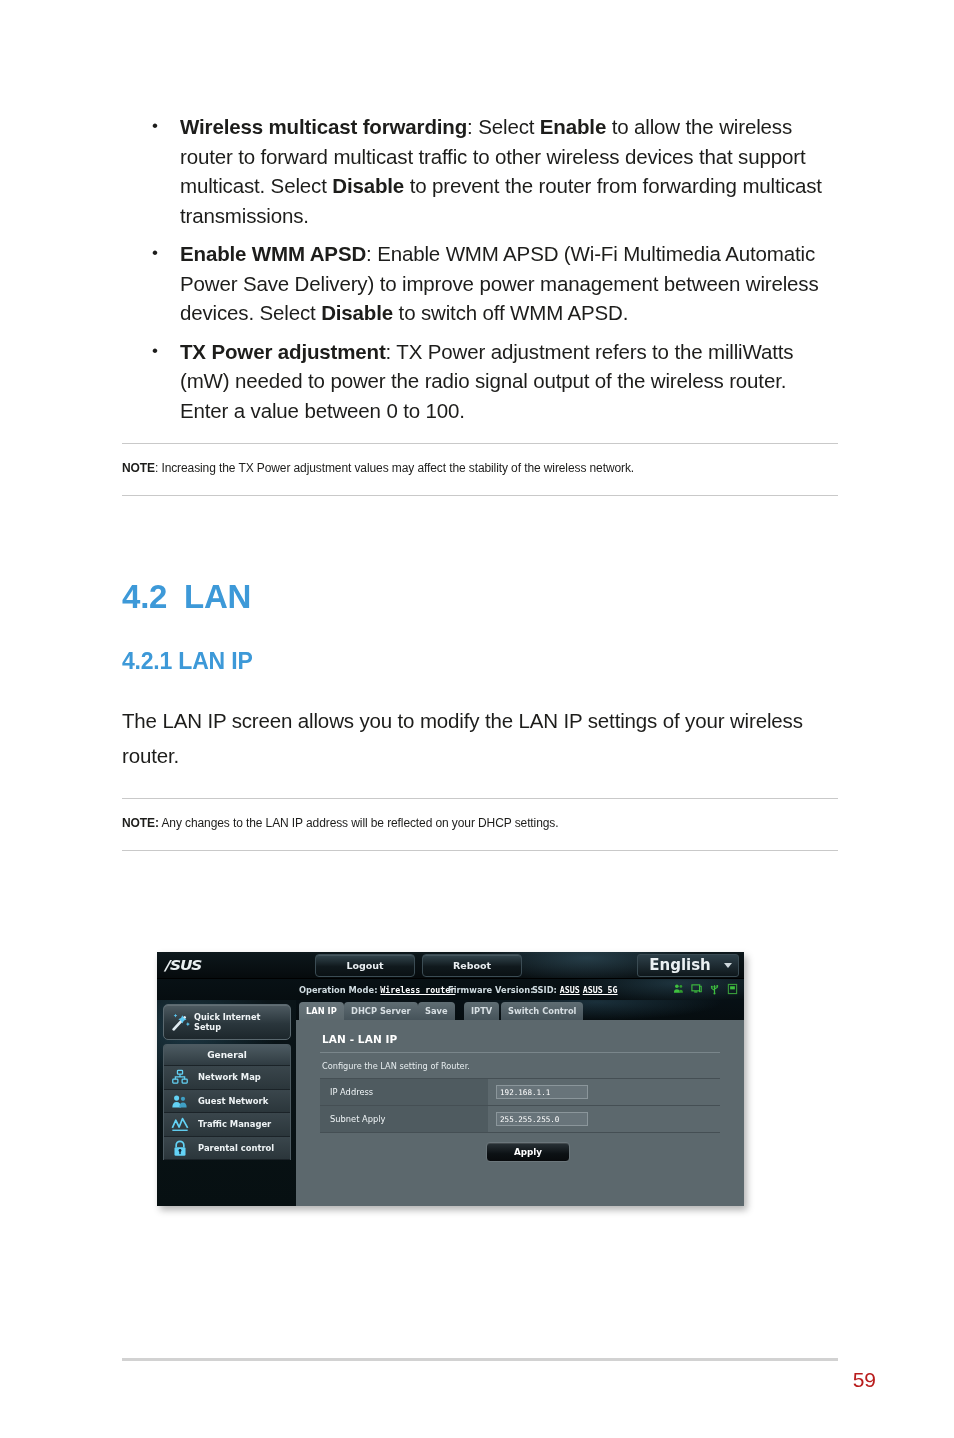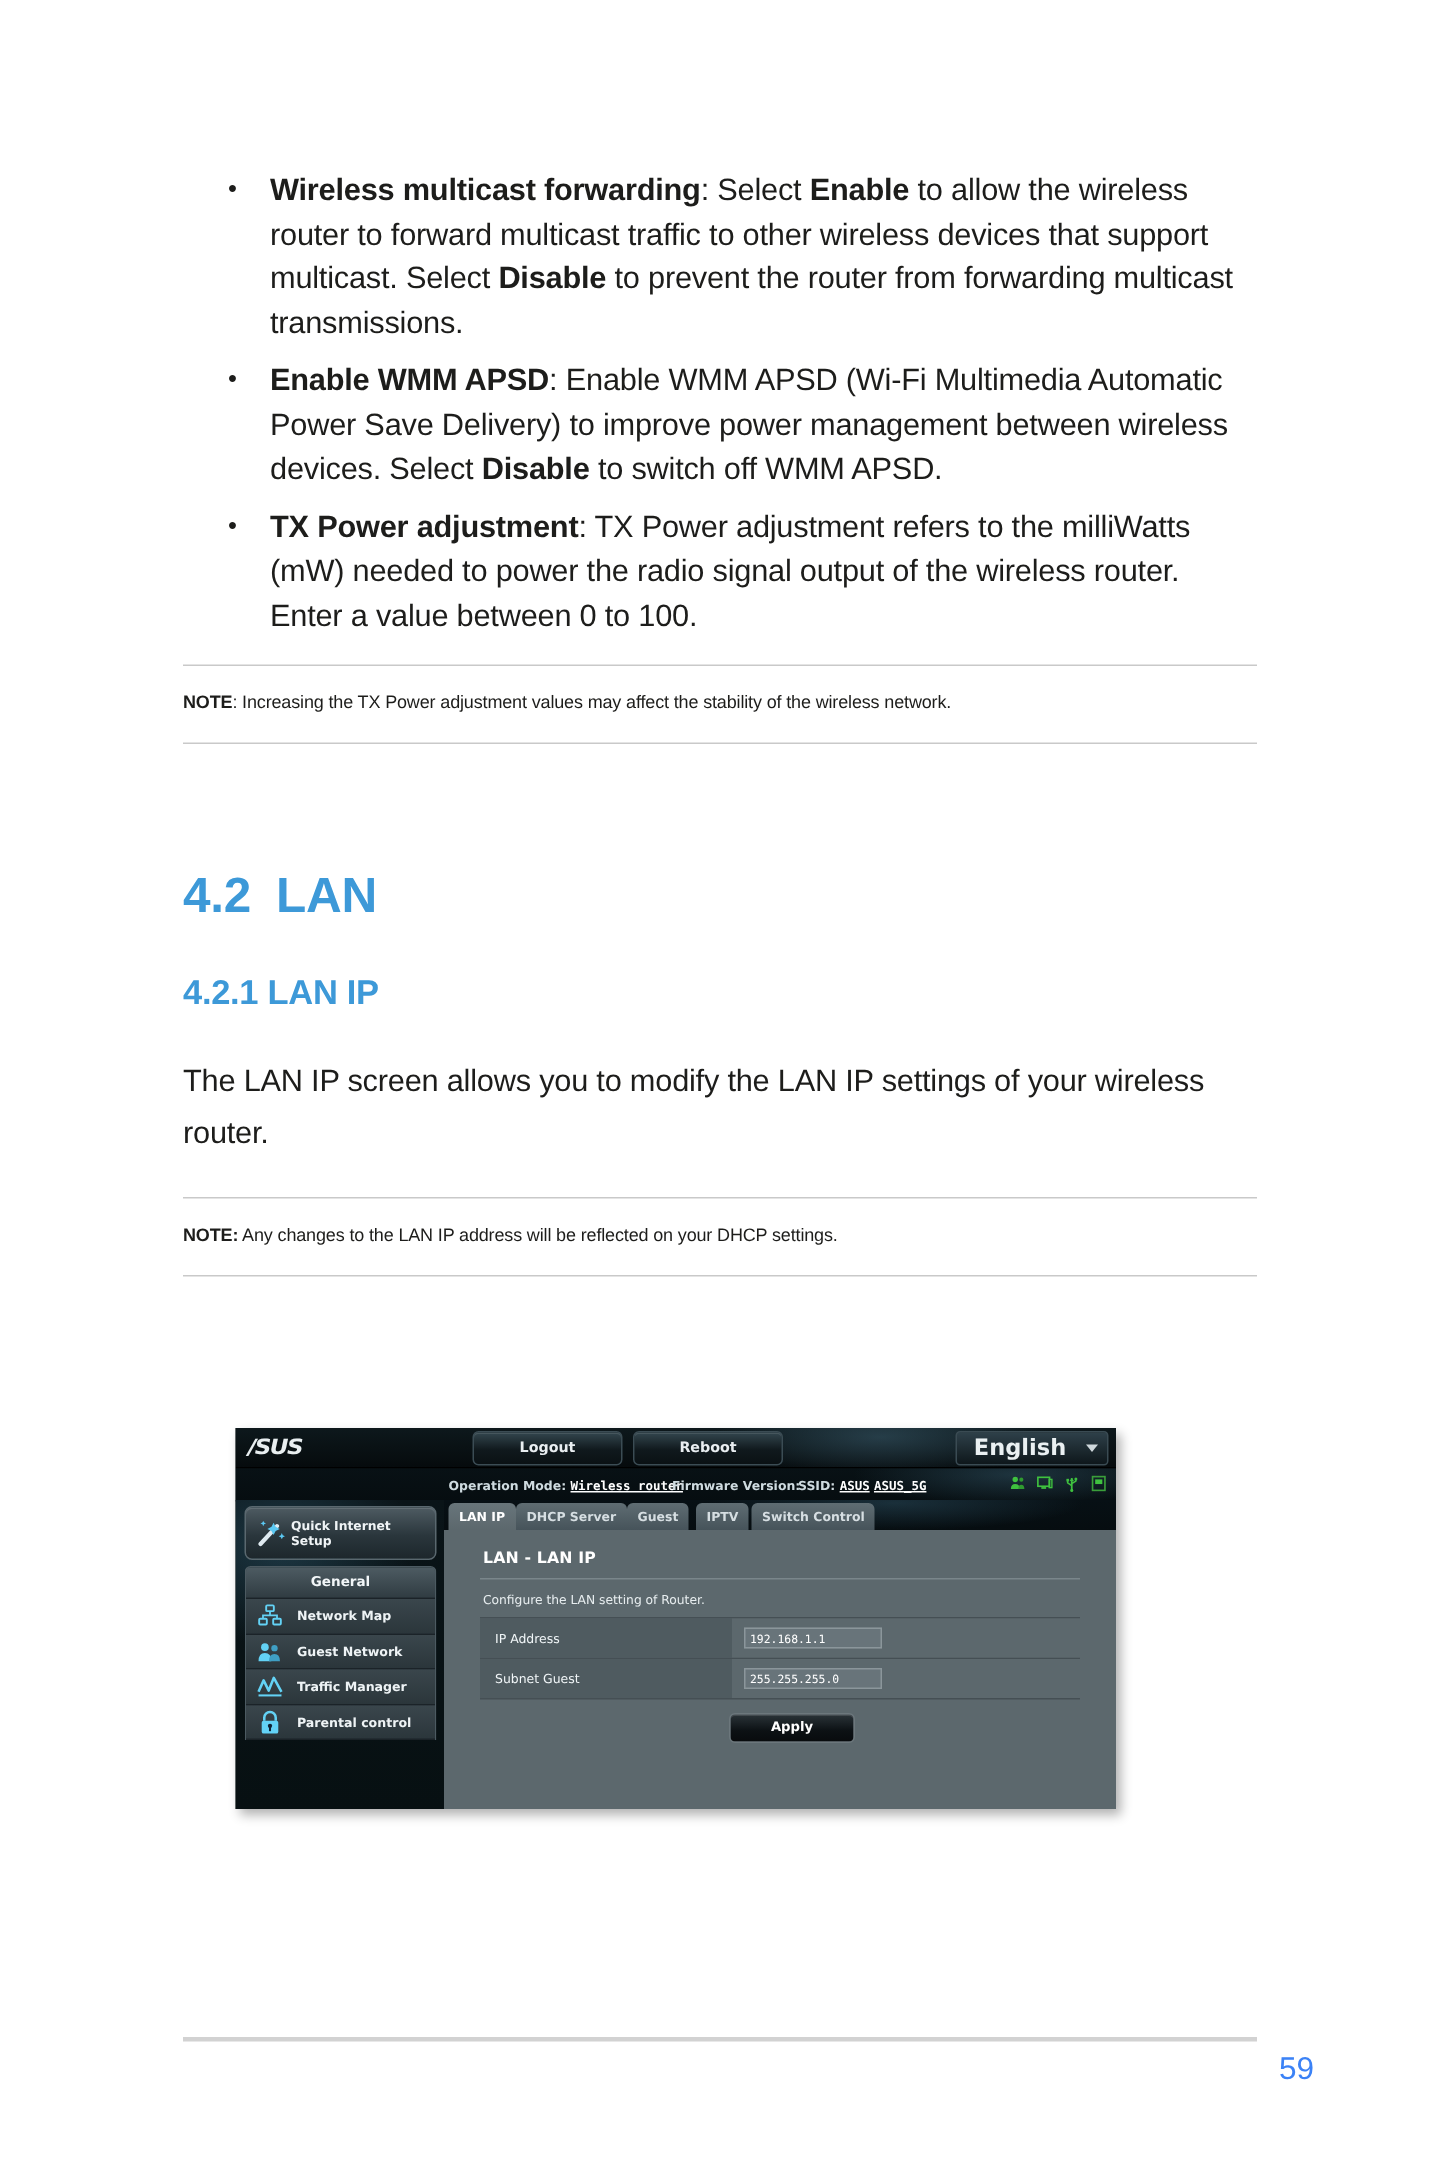--- a/index.html
+++ b/index.html
@@ -98,21 +98,21 @@
     top: 1358px;
     width: 716px;
     height: 3px;
     background: #d2d2d2;
   }
   .page-num {
     position: absolute;
     right: 78px;
     top: 1368px;
     font-size: 21px;
-    color: #3b82f6;
+    color: #b91c1c;
   }
 
   
   .shot {
     position: absolute;
     left: 157px;
     top: 952px;
     width: 587px;
     height: 254px;
     background: #0b1417;
@@ -560,39 +560,39 @@
           <span class="mi-label">Parental control</span>
         </div>
       </div>
     </div>
 
     <div class="shot-main">
 
       <div class="tabs">
         <div class="tab active" style="left:3px;">LAN IP</div>
         <div class="tab" style="left:48px;">DHCP Server</div>
-        <div class="tab" style="left:122px;">Guest</div>
+        <div class="tab" style="left:122px;">Save</div>
         <div class="tab" style="left:168px;">IPTV</div>
         <div class="tab" style="left:205px;">Switch Control</div>
       </div>
 
       <div class="panel">
         <div class="panel-title">LAN - LAN IP</div>
         <div class="panel-rule"></div>
         <div class="panel-desc">Configure the LAN setting of Router.</div>
 
         <div class="form-table">
           <div class="form-row">
             <div class="cell-label">IP Address</div>
             <div class="cell-value">
               <div class="txtfield">192.168.1.1</div>
             </div>
           </div>
           <div class="form-row">
-            <div class="cell-label">Subnet Guest</div>
+            <div class="cell-label">Subnet Apply</div>
             <div class="cell-value">
               <div class="txtfield">255.255.255.0</div>
             </div>
           </div>
         </div>
 
         <div class="apply-wrap">
           <div class="apply-btn">Apply</div>
         </div>
       </div>

